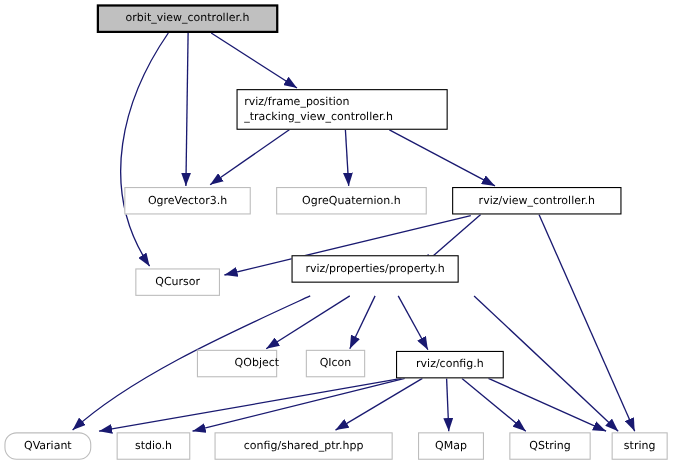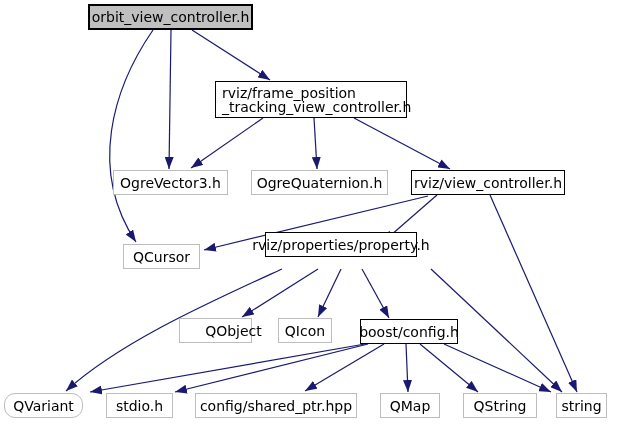--- a/index.html
+++ b/index.html
@@ -20,21 +20,21 @@
     stroke: #191970;
     fill: none;
     stroke-width: 1.2px;
   }
   .node {
     position: absolute;
     box-sizing: border-box;
     background: #ffffff;
     border: 1px solid #bdbdbd;
     color: #000000;
-    font-size: 14px;
+    font-size: 10px;
     line-height: 14px;
     display: flex;
     align-items: center;
     justify-content: center;
     text-align: center;
     white-space: pre-line;
     cursor: default;
   }
   .node.linked {
     border: 1px solid #000000;
@@ -85,21 +85,21 @@
       <div class="node root" style="left: 88px; top: 4px; width: 165px; height: 26px;">orbit_view_controller.h</div>
       <div class="node linked align-left" style="left: 215px; top: 81px; width: 192px; height: 37px;">rviz/frame_position
 _tracking_view_controller.h</div>
       <div class="node plain" style="left: 113px; top: 170px; width: 115px; height: 25px;">OgreVector3.h</div>
       <div class="node plain" style="left: 251px; top: 170px; width: 137px; height: 25px;">OgreQuaternion.h</div>
       <div class="node linked" style="left: 411px; top: 170px; width: 154px; height: 25px;">rviz/view_controller.h</div>
       <div class="node plain" style="left: 123px; top: 244px; width: 77px; height: 25px;">QCursor</div>
       <div class="node linked" style="left: 265px; top: 232px; width: 152px; height: 25px;">rviz/properties/property.h</div>
       <div class="node plain" style="left: 179px; top: 318px; width: 73px; height: 25px; padding-left: 36px;">QObject</div>
       <div class="node plain" style="left: 278px; top: 318px; width: 54px; height: 25px;">QIcon</div>
-      <div class="node linked" style="left: 360px; top: 319px; width: 98px; height: 25px;">boost/config.h</div>
+      <div class="node linked" style="left: 360px; top: 319px; width: 98px; height: 25px;">rviz/config.h</div>
       <div class="node plain" style="left: 4px; top: 393px; width: 79px; height: 25px; border-radius: 11px;">QVariant</div>
       <div class="node plain" style="left: 106px; top: 393px; width: 67px; height: 25px;">stdio.h</div>
       <div class="node plain" style="left: 195px; top: 393px; width: 162px; height: 25px;">config/shared_ptr.hpp</div>
       <div class="node plain" style="left: 380px; top: 393px; width: 60px; height: 25px;">QMap</div>
       <div class="node plain" style="left: 463px; top: 393px; width: 74px; height: 25px;">QString</div>
       <div class="node plain" style="left: 556px; top: 393px; width: 51px; height: 25px; text-align: right;">string</div>
     </div>
 </div>
 
 </body></html>

